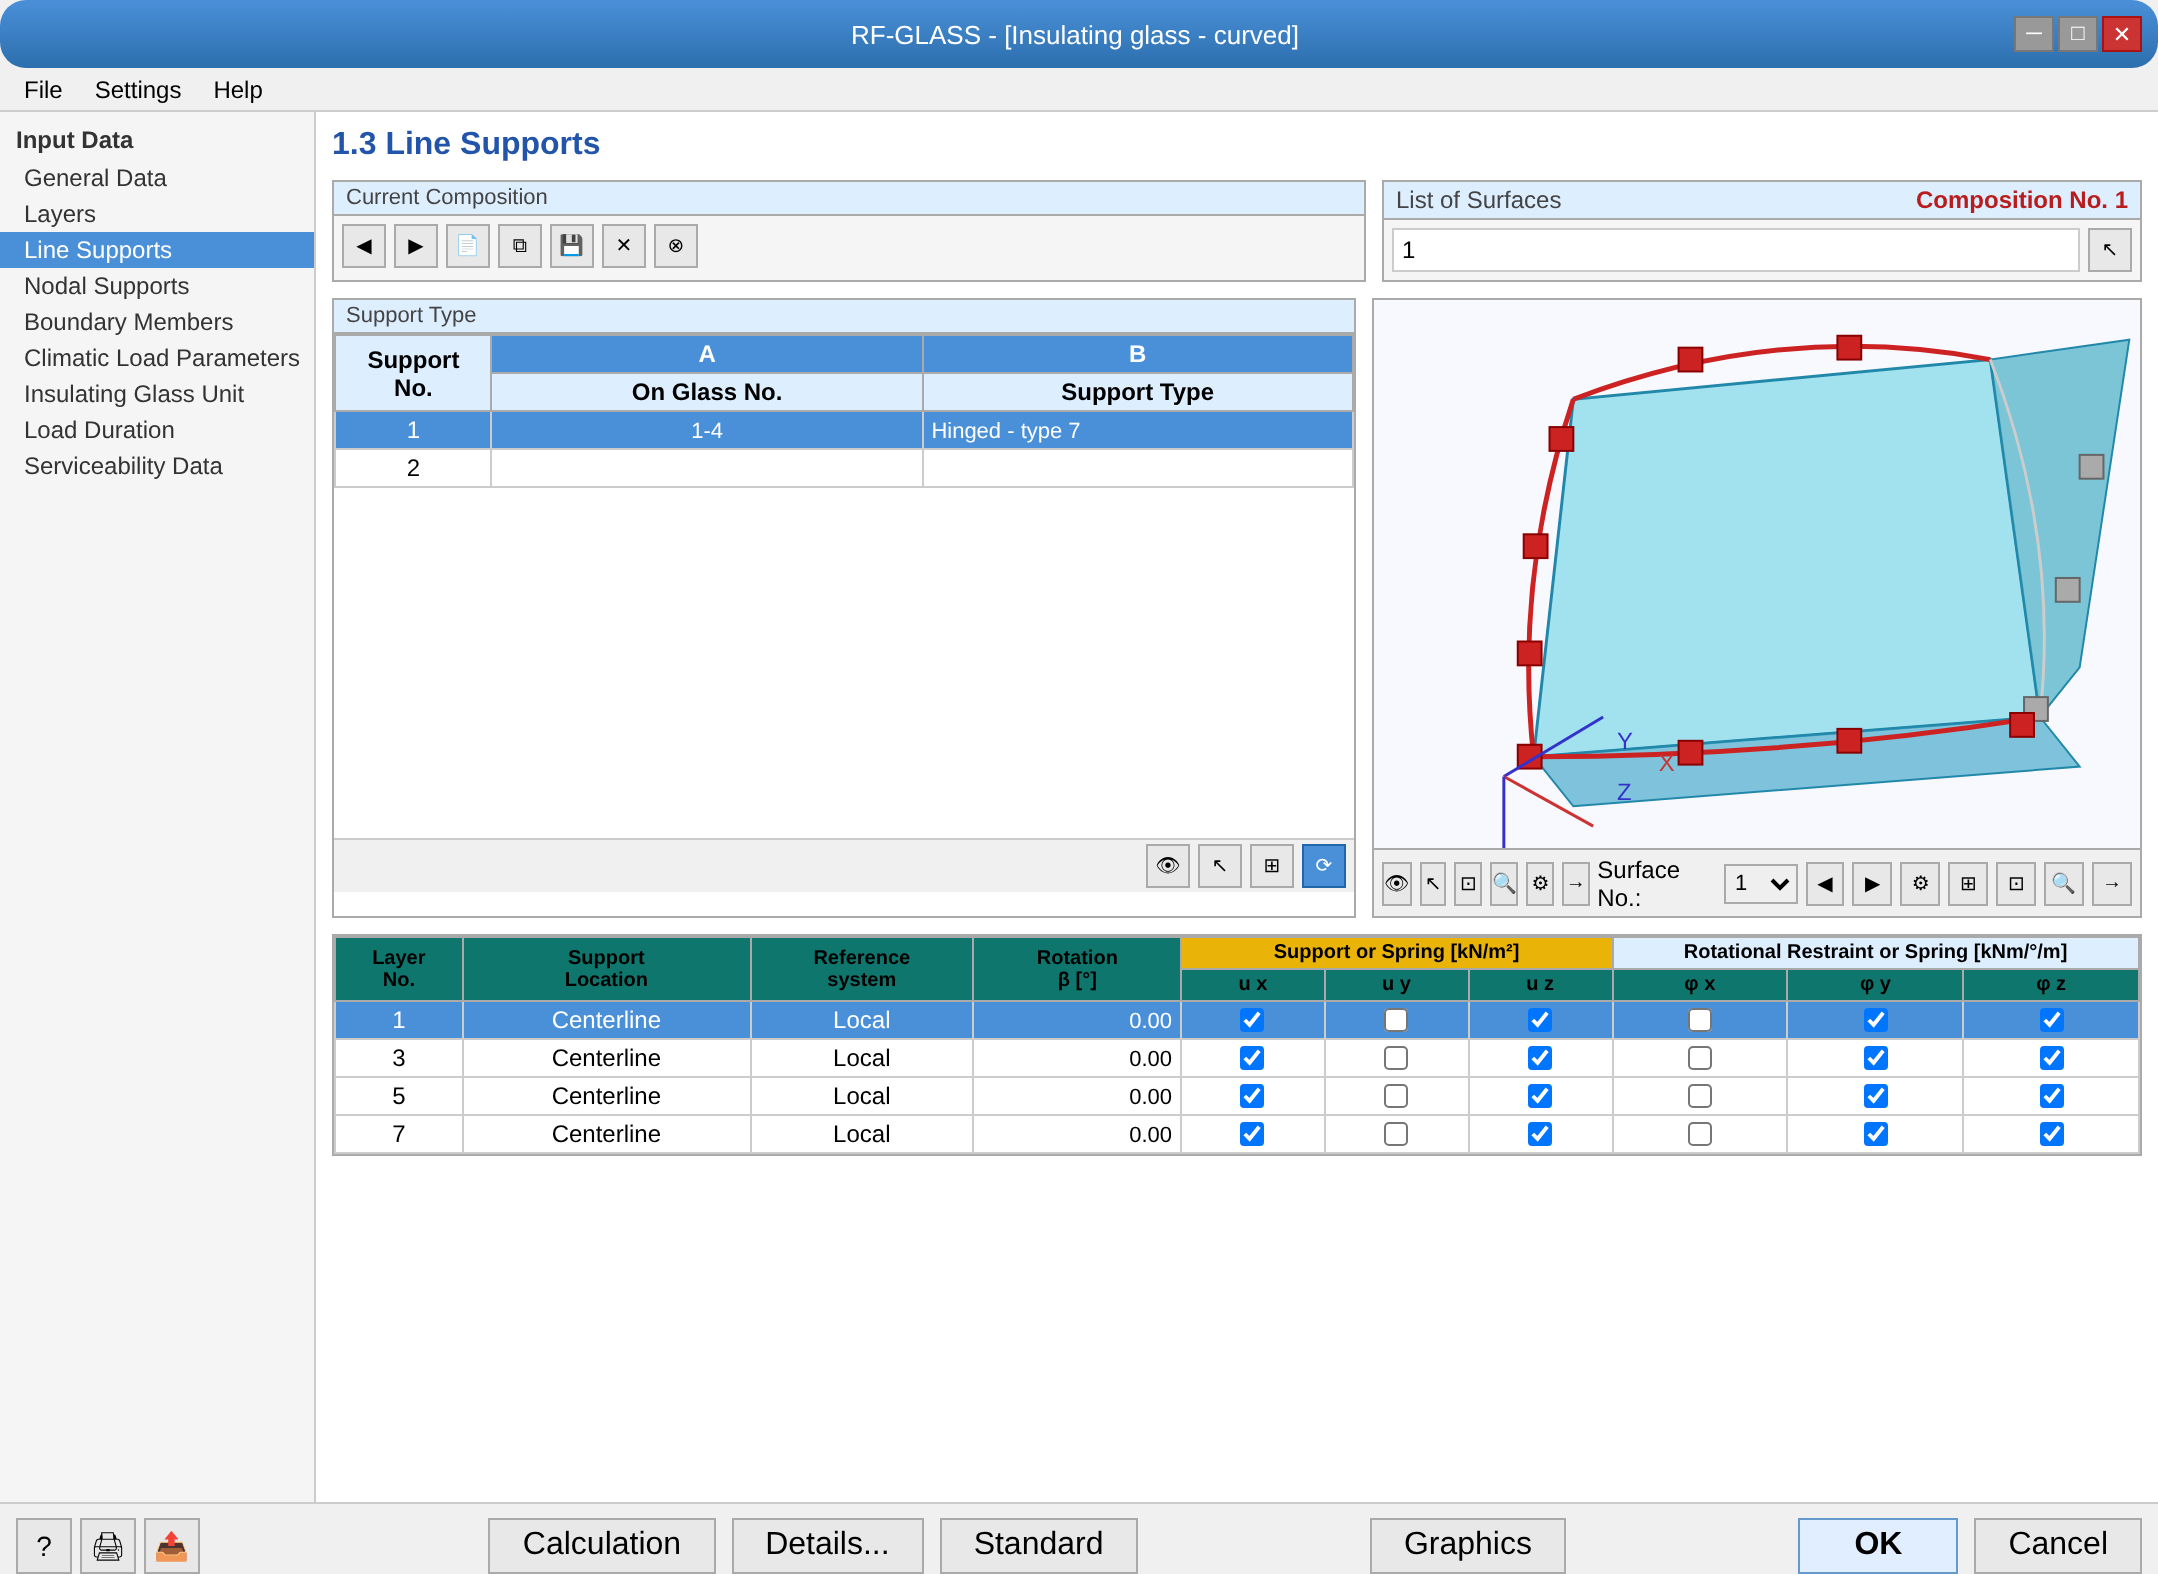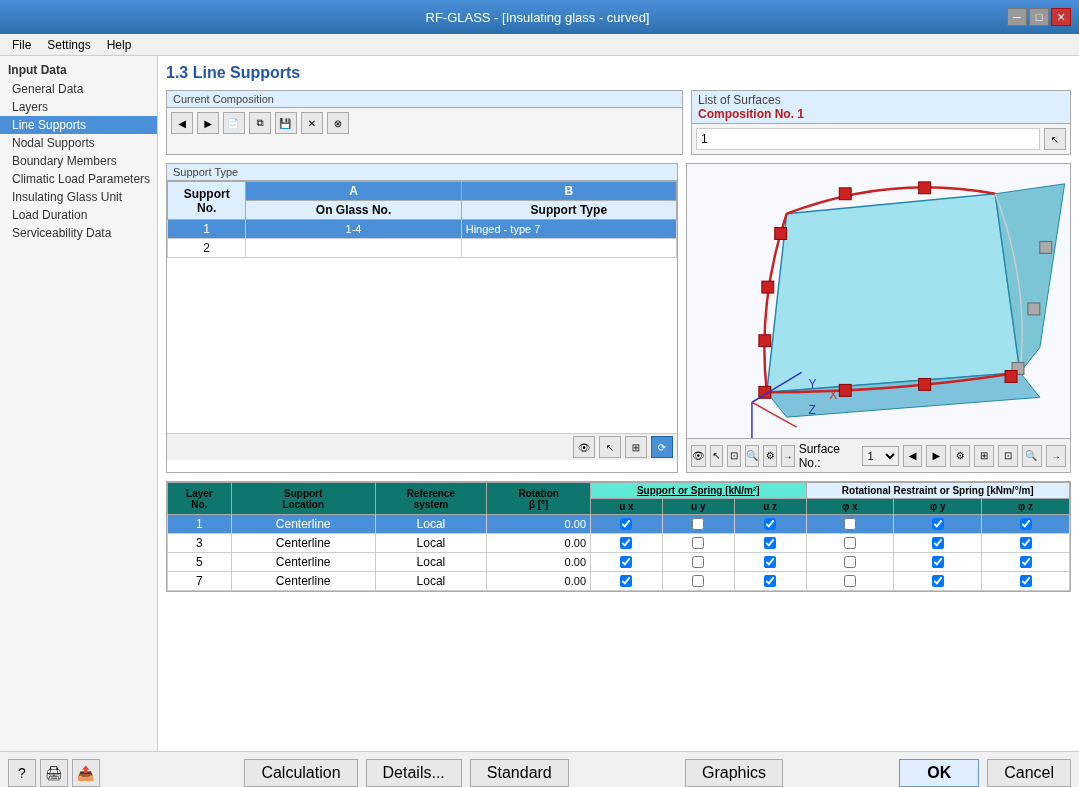--- a/index.html
+++ b/index.html
@@ -7,20 +7,21 @@
     
     .title-bar {
       background: linear-gradient(to bottom, #4a90d9, #2c6fad);
       color: white;
       height: 28px;
       display: flex;
       align-items: center;
       justify-content: space-between;
       padding: 17px 8px;
       user-select: none;
+      border-radius: 13px;
     }
     .title-bar-text { flex: 1; text-align: center; font-size: 13px; }
     .title-bar-buttons { display: flex; gap: 2px; }
     .title-btn {
       width: 20px; height: 18px;
       background: #cc3333;
       border: 1px solid #aa1111;
       color: white;
       font-size: 11px;
       display: flex; align-items: center; justify-content: center;
@@ -98,21 +99,21 @@
       border: 1px solid #aaa;
       background: #f5f5f5;
     }
     .panel-header {
       background: #ddeeff;
       padding: 2px 6px;
       font-size: 11px;
       color: #444;
       border-bottom: 1px solid #aaa;
     }
-    .panel-header.right-align { display: flex; justify-content: space-between; flex-direction: column; }
+    .panel-header.right-align { display: flex; justify-content: space-between; }
     .panel-content {
       padding: 4px;
       display: flex;
       align-items: center;
       gap: 4px;
     }
     .composition-select {
       flex: 1;
       height: 22px;
       border: 1px solid #aaa;
@@ -475,21 +476,21 @@
 
     <div class="support-conditions-panel">
       <div class="support-conditions-scroll">
         <table class="conditions-table">
           <thead>
             <tr>
               <th rowspan="2" style="width:40px;">Layer<br>No.</th>
               <th rowspan="2" style="width:90px;">Support<br>Location</th>
               <th rowspan="2" style="width:70px;">Reference<br>system</th>
               <th rowspan="2" style="width:65px;">Rotation<br>β [°]</th>
-              <th colspan="3" style="background:#5eead4;text-decoration:underline;">Support or Spring [kN/m²]</th>
+              <th colspan="3" style="background:#eab308;">Support or Spring [kN/m²]</th>
               <th colspan="3" style="background:#ddeeff;">Rotational Restraint or Spring [kNm/°/m]</th>
             </tr>
             <tr>
               <th style="width:45px;">u x</th>
               <th style="width:45px;">u y</th>
               <th style="width:45px;">u z</th>
               <th style="width:55px;">φ x</th>
               <th style="width:55px;">φ y</th>
               <th style="width:55px;">φ z</th>
             </tr>

